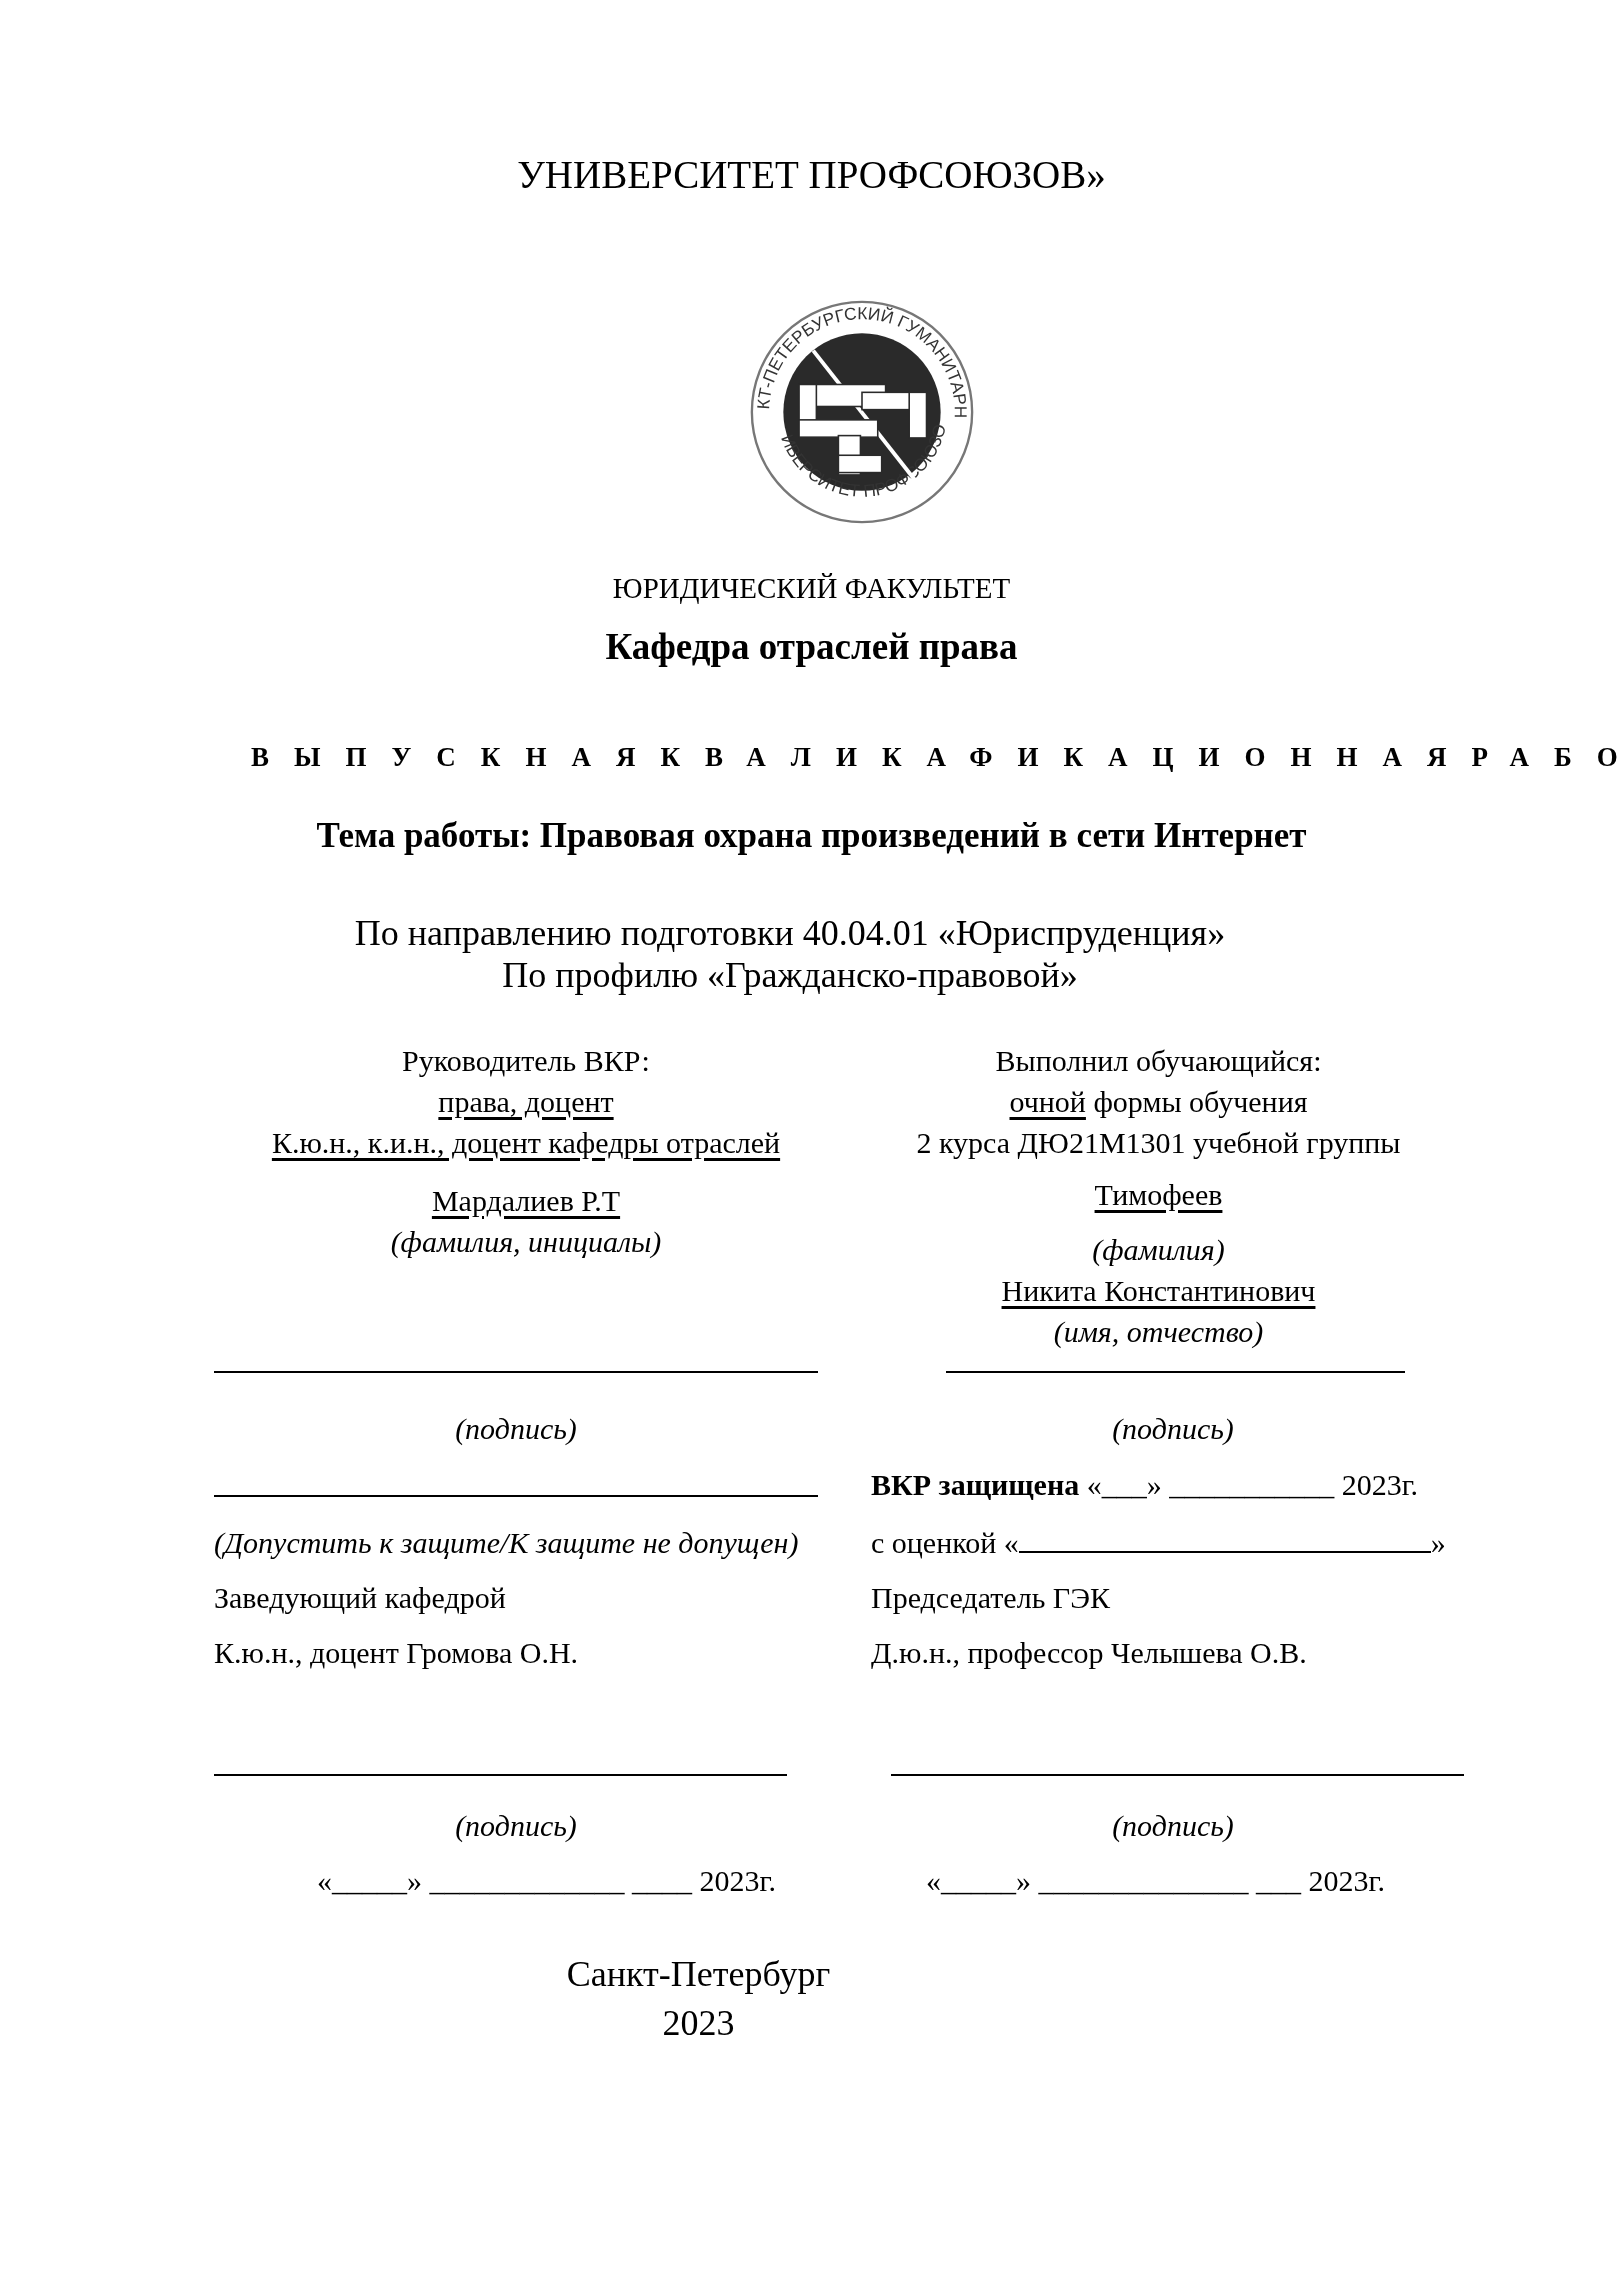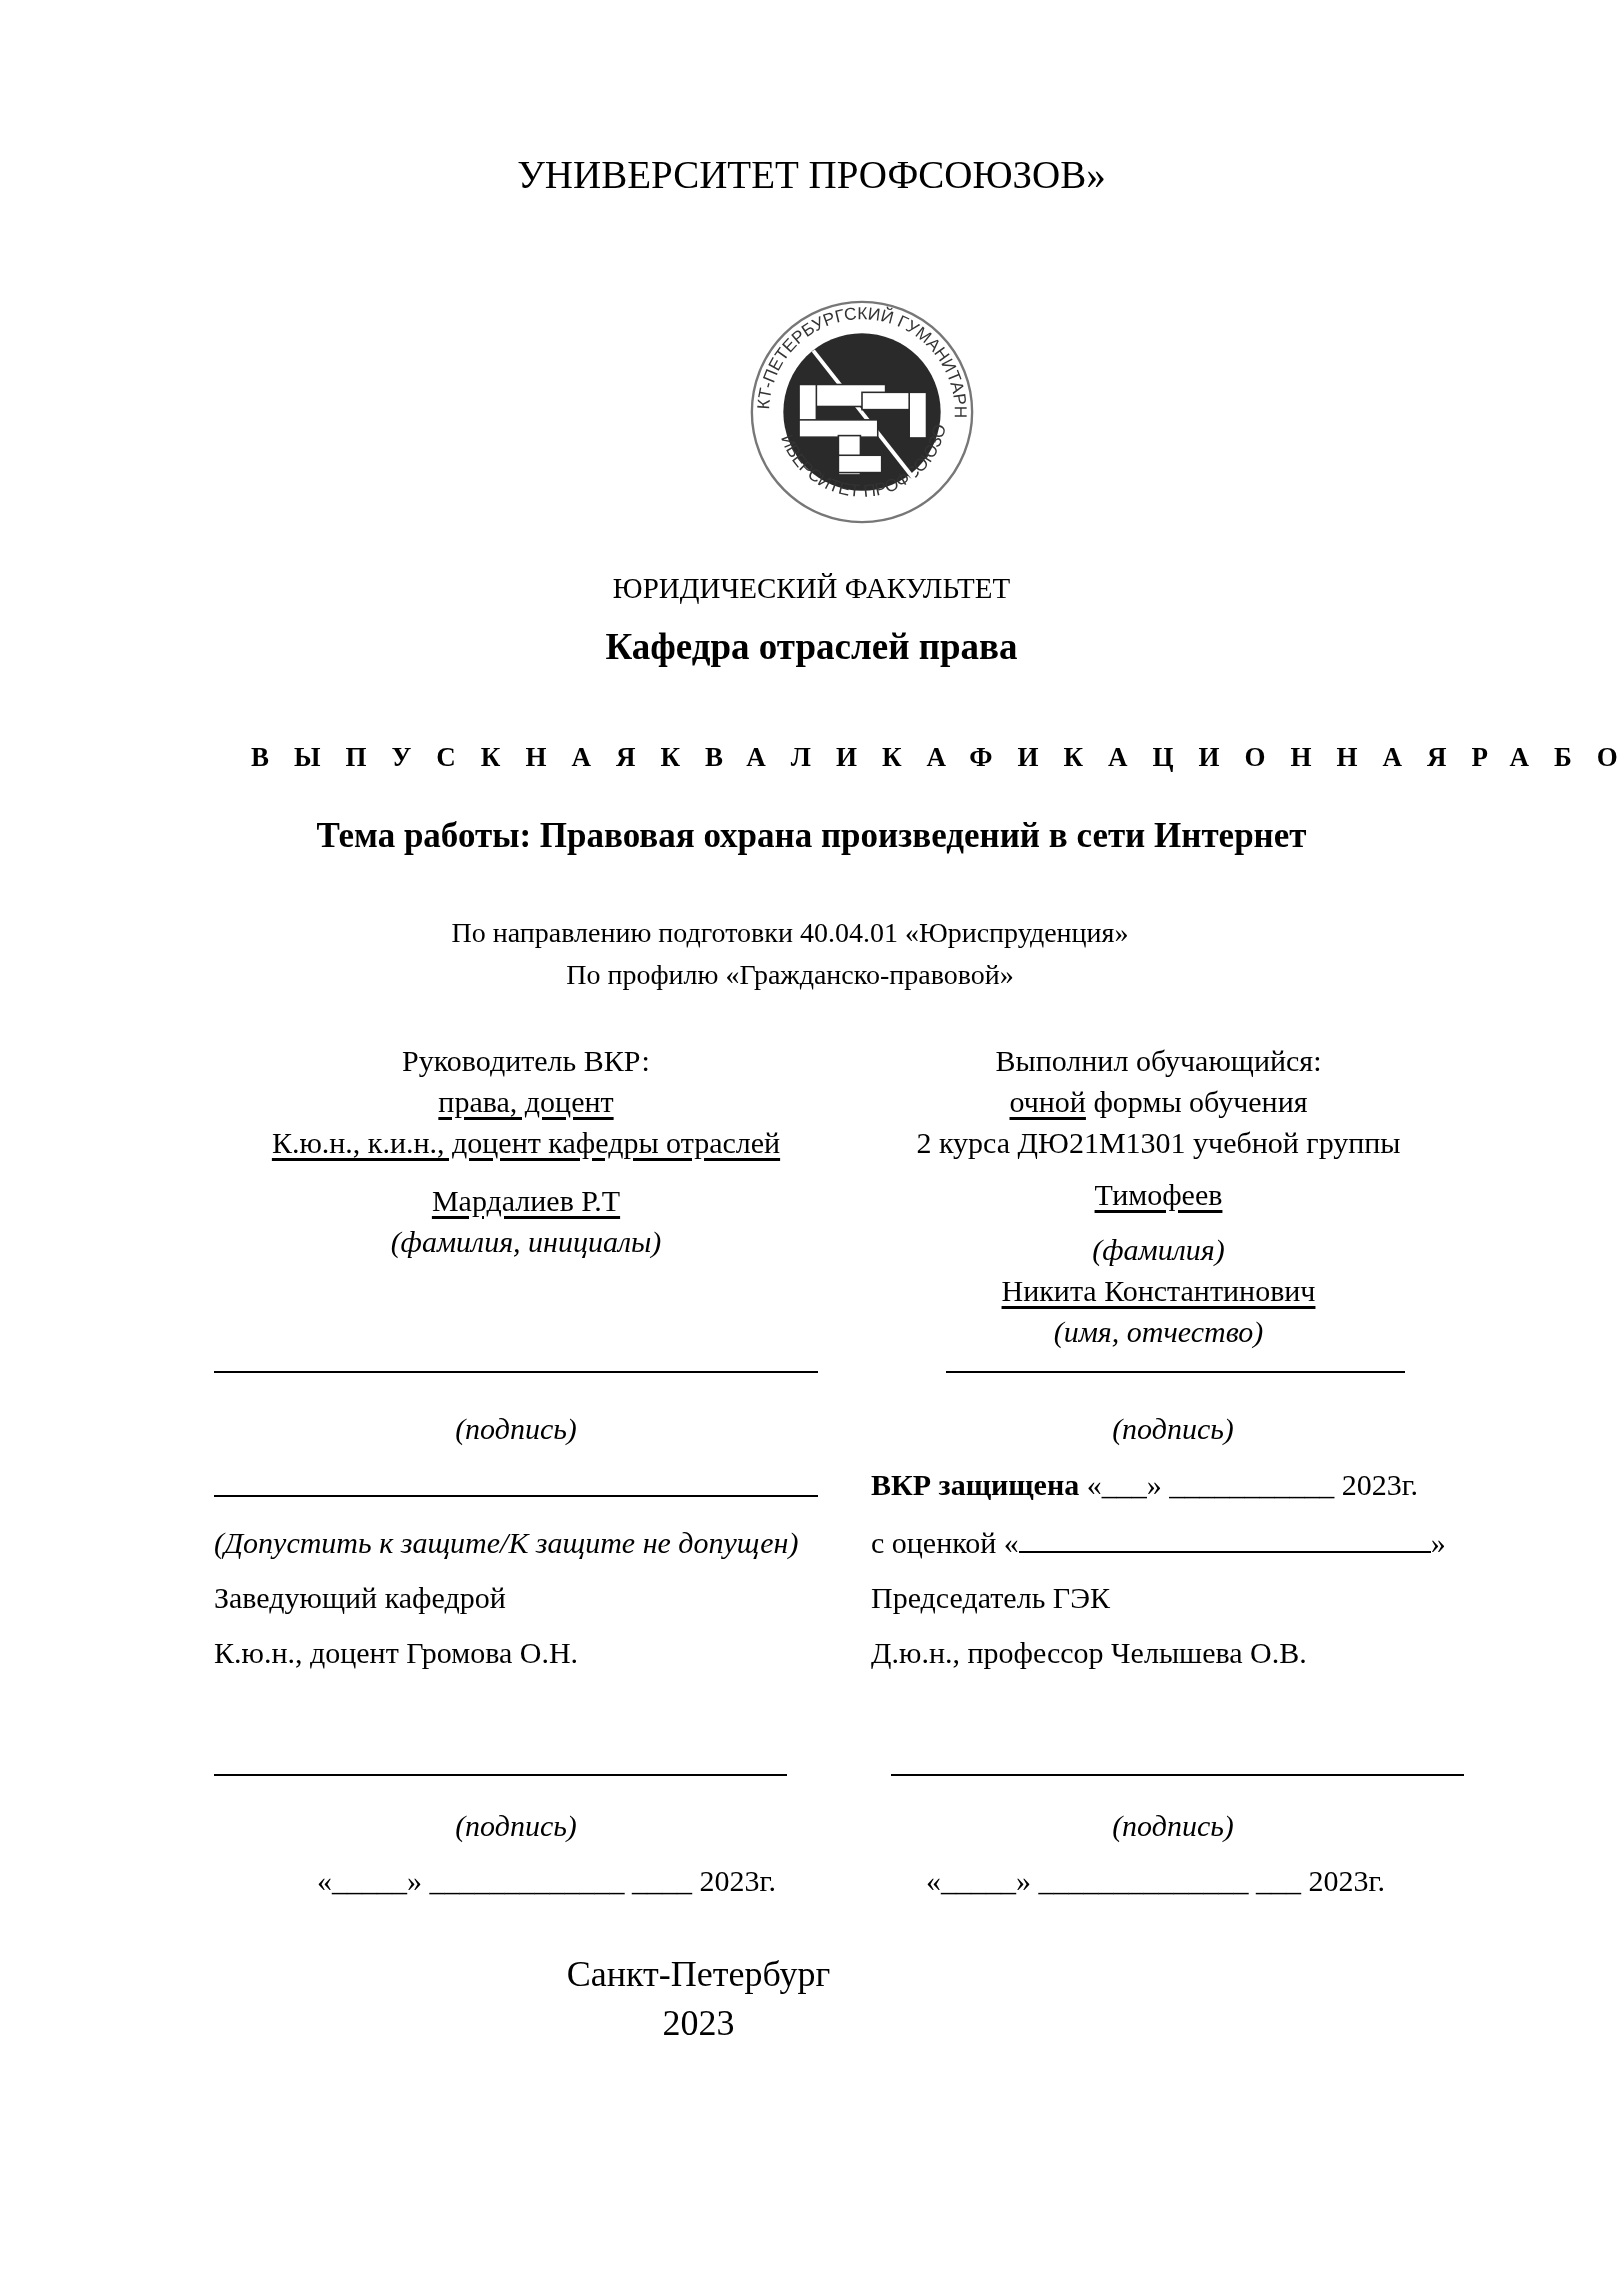--- a/index.html
+++ b/index.html
@@ -7,21 +7,21 @@
          font-family: "Liberation Serif", "DejaVu Serif", serif; color: #000; }
   .abs { position: absolute; }
   .center { text-align: center; }
   .uni { left: 0; width: 1623px; top: 149px; font-size: 39px; line-height: 52px; }
   .logo { left: 744px; top: 294px; width: 236px; height: 236px; }
   .faculty { left: 0; width: 1623px; top: 572px; font-size: 29px; }
   .dept { left: 0; width: 1623px; top: 625px; font-size: 37px; font-weight: bold; }
   .vkr { left: 251px; width: 1225px; top: 742px; font-size: 27px; font-weight: bold;
          display: flex; justify-content: space-between; }
   .theme { left: 0; width: 1623px; top: 816px; font-size: 35px; font-weight: bold; }
-  .dir { left: 0; width: 1580px; top: 912px; font-size: 28px; line-height: 42px; }
+  .dir { left: 0; width: 1580px; top: 912px; font-size: 36px; line-height: 42px; }
   .colL { left: 212px; width: 628px; font-size: 30px; line-height: 41px; text-align: center; }
   .colR { left: 864px; width: 589px; font-size: 30px; line-height: 41px; text-align: center; }
   .u { text-decoration: underline; text-underline-offset: 4.7px; }
   .it { font-style: italic; }
   .line { height: 0; border-bottom: 2.4px solid #000; }
   .txt { font-size: 30px; line-height: 39px; white-space: nowrap; }
   .b { font-weight: bold; }
   .city { left: 0; width: 1397px; top: 1950px; font-size: 36px; line-height: 49px; }
 </style>
 </head>

